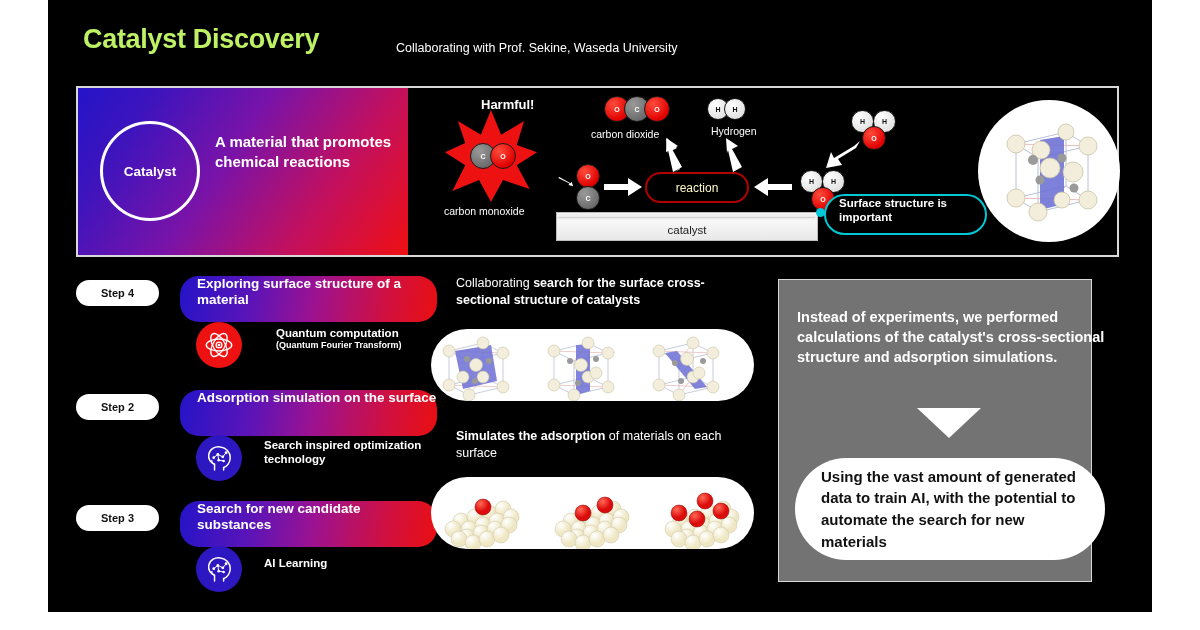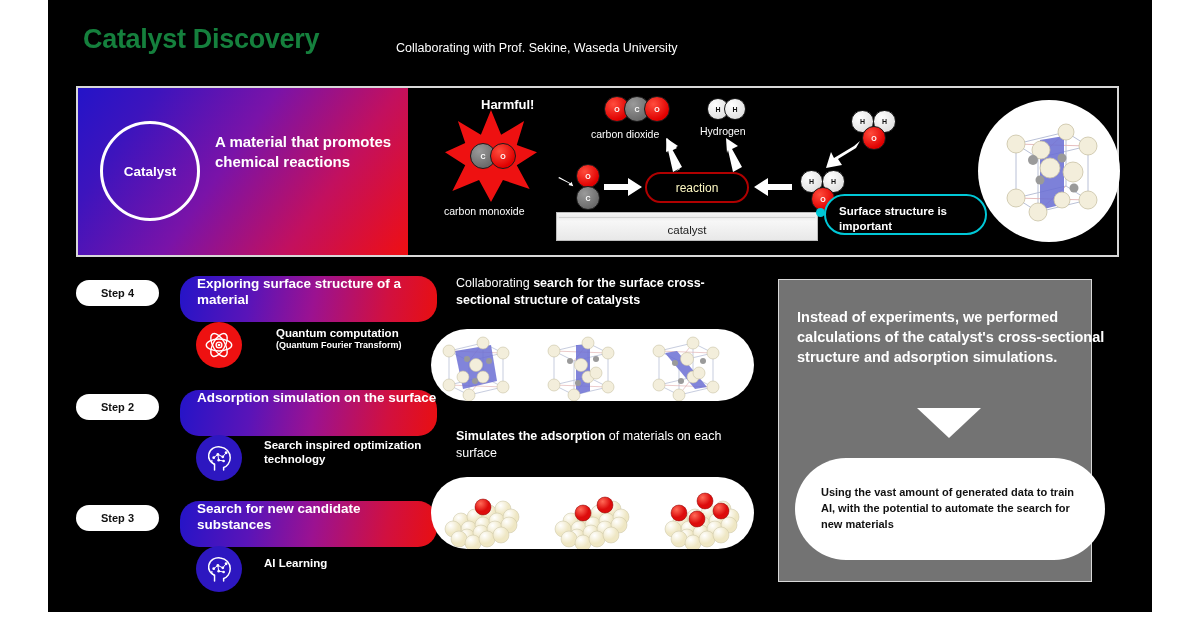--- a/index.html
+++ b/index.html
@@ -12,21 +12,21 @@
   #slide {
     position: absolute;
     left: 48px; top: 0px;
     width: 1104px; height: 612px;
     background: #000000;
   }
 
   
   #page-title {
     position: absolute; left: 35px; top: 24px;
-    font-size: 27px; font-weight: bold; color: #15803d;
+    font-size: 27px; font-weight: bold; color: #bef264;
     letter-spacing: -0.3px;
   }
   #subtitle {
     position: absolute; left: 348px; top: 41px;
     font-size: 12.5px; color: #ffffff; font-weight: normal;
   }
 
   
   #top-panel {
     position: absolute; left: 28px; top: 86px;
@@ -102,21 +102,21 @@
     border-top: 1px solid #cfcfcf;
   }
   #catalyst-bar span { color: #1a1a1a; font-size: 11.5px; position: relative; }
 
   
   #callout {
     position: absolute; left: 416px; top: 106px;
     width: 163px; height: 41px;
     border: 2.2px solid #00c8d7; border-radius: 21px;
     background: #000;
-    display: flex; align-items: flex-end;
+    display: flex; align-items: flex-start;
     padding-left: 13px;
   }
   #callout span { color:#fff; font-size: 11.5px; font-weight: bold; line-height: 1.25; }
   #callout-dot {
     position: absolute; left: 408px; top: 120px;
     width: 9px; height: 9px; border-radius: 50%; background:#00c8d7;
   }
   #callout-stem {
     position: absolute; left: 412px; top: 124px; width: 8px; height: 2px; background:#00c8d7;
   }
@@ -179,21 +179,21 @@
     border-left: 32px solid transparent;
     border-right: 32px solid transparent;
     border-top: 30px solid #ffffff;
   }
   #white-box {
     position: absolute; left: 16px; top: 178px;
     width: 310px; height: 102px; border-radius: 51px; background:#fff;
     display:flex; align-items:center; justify-content:center;
   }
   #white-box span {
-    color:#111; font-size: 11px; font-weight:bold; line-height:1.45; text-align:left;
+    color:#111; font-size: 15px; font-weight:bold; line-height:1.45; text-align:left;
     padding: 0 26px;
   }
 </style>
 </head>
 <body>
 
 <div id="slide">
 
   <div id="page-title">Catalyst Discovery</div>
   <div id="subtitle">Collaborating with Prof. Sekine, Waseda University</div>
@@ -238,21 +238,21 @@
       <div class="atom c" style="left:216px;top:8px;width:26px;height:26px;">C</div>
       <div class="atom o" style="left:236px;top:8px;width:26px;height:26px;">O</div>
       <div class="lbl" style="left:183px;top:40px;">carbon dioxide</div>
       <svg style="position:absolute;left:258px;top:50px;" width="24" height="34" viewBox="0 0 24 34">
         <path d="M9,34 L14,31 L5,13 L11,10 L1,0 L0,14 L5,11 L14,30 Z" fill="#ffffff"></path>
         <path d="M7,34 L16,29 L6,11 L12,8 L0,0 L1,15 L2,12 Z" fill="#ffffff"></path>
       </svg>
 
       <div class="atom h" style="left:299px;top:10px;width:22px;height:22px;">H</div>
       <div class="atom h" style="left:316px;top:10px;width:22px;height:22px;">H</div>
-      <div class="lbl" style="left:292px;top:37px;">Hydrogen</div>
+      <div class="lbl" style="left:303px;top:37px;">Hydrogen</div>
       <svg style="position:absolute;left:318px;top:50px;" width="24" height="34" viewBox="0 0 24 34">
         <path d="M7,34 L16,29 L6,11 L12,8 L0,0 L1,15 L2,12 Z" fill="#ffffff"></path>
       </svg>
 
       <div class="atom h" style="left:443px;top:22px;width:23px;height:23px;">H</div>
       <div class="atom h" style="left:465px;top:22px;width:23px;height:23px;">H</div>
       <div class="atom o" style="left:454px;top:38px;width:24px;height:24px;">O</div>
 
       <svg style="position:absolute;left:418px;top:53px;" width="34" height="30" viewBox="0 0 34 30">
         <path d="M34,0 L30,7 L12,18 L16,24 L0,27 L5,11 L8,17 L28,5 Z" fill="#ffffff"></path>

